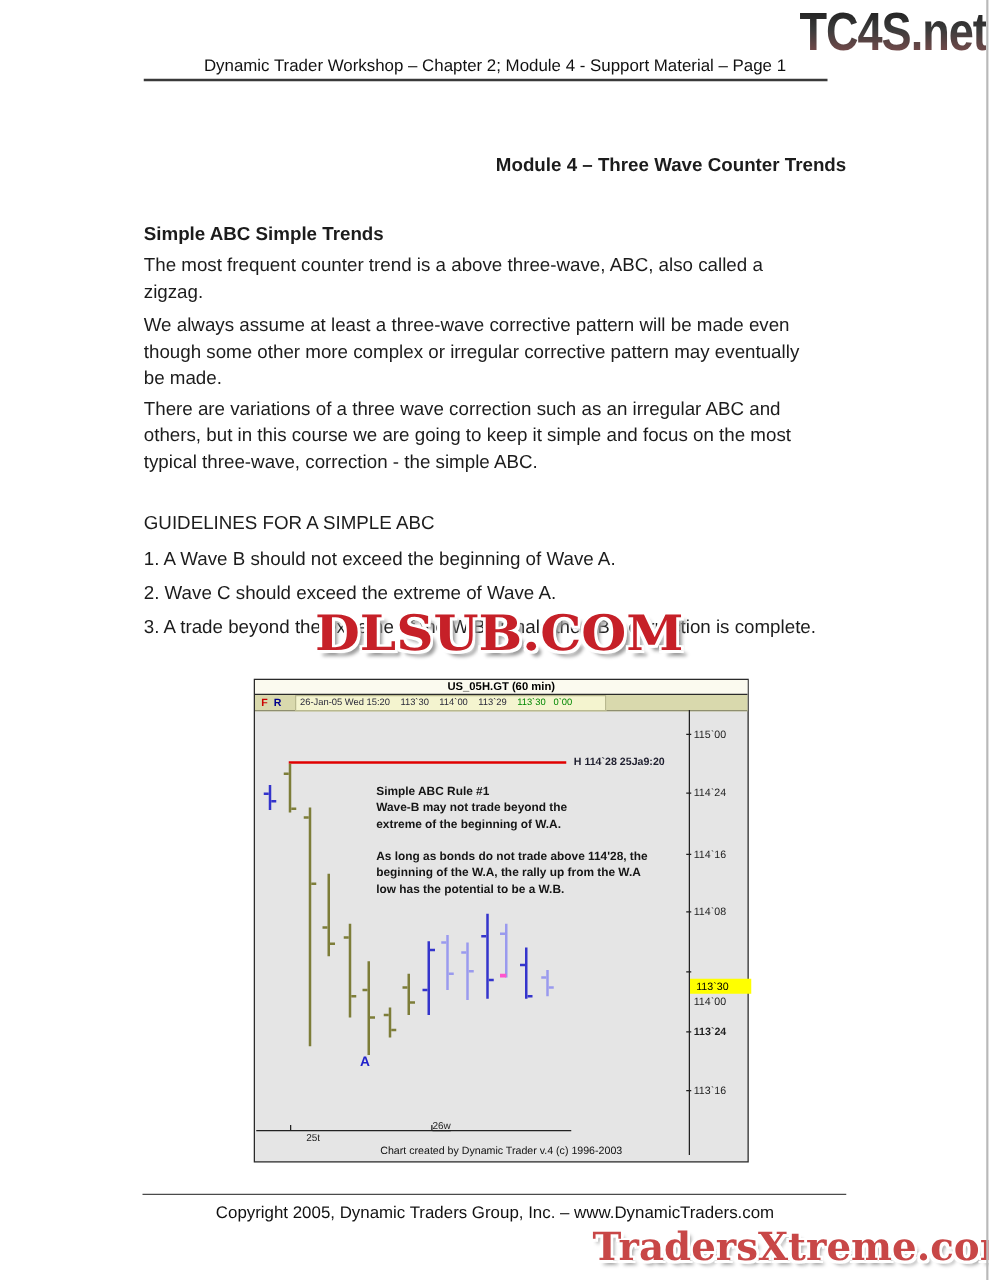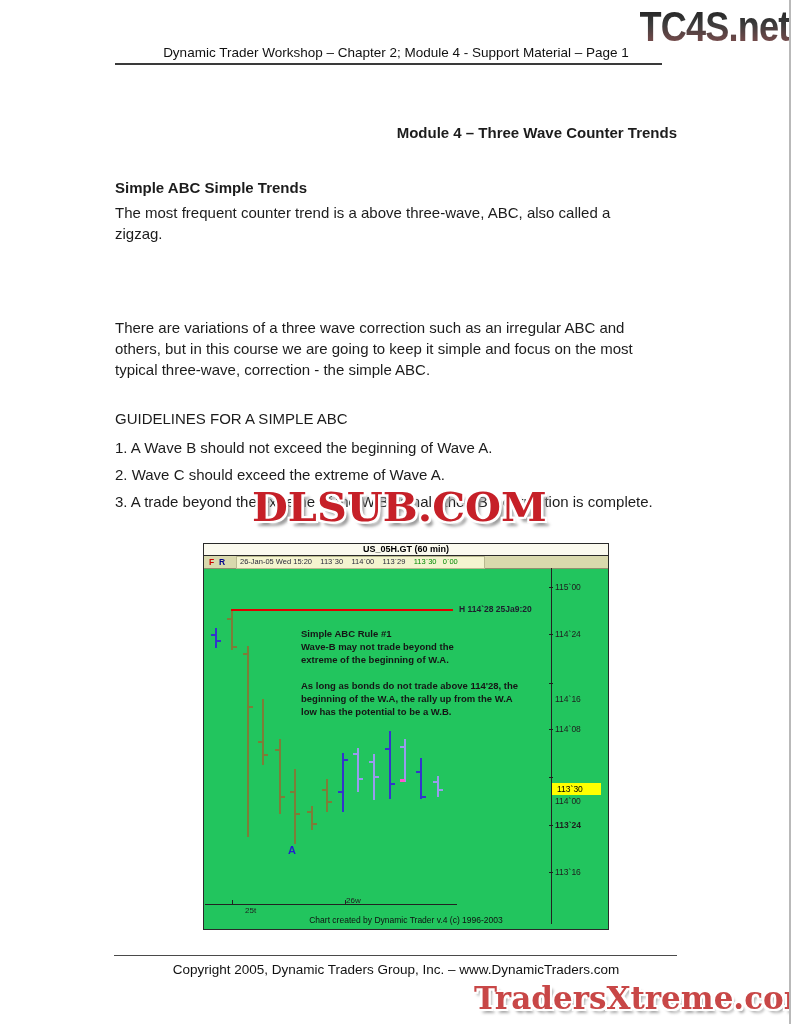--- a/index.html
+++ b/index.html
@@ -24,22 +24,22 @@
         text-shadow:-2px -2px 0 #fff,2px -2px 0 #fff,-2px 2px 0 #fff,2px 2px 0 #fff,
                     -2px 0 0 #fff,2px 0 0 #fff,0 -2px 0 #fff,0 2px 0 #fff,4px 5px 3px #9a9a9a;}
   .stamp-tx{position:absolute;left:474px;top:980px;font-family:"DejaVu Serif",serif;
         font-weight:bold;font-size:31px;color:#c84747;letter-spacing:0px;
         text-shadow:-2px -2px 0 #fff,2px -2px 0 #fff,-2px 2px 0 #fff,2px 2px 0 #fff,
                     -2px 0 0 #fff,2px 0 0 #fff,0 -2px 0 #fff,0 2px 0 #fff,3px 4px 3px #a5a5a5;}
   
   .ftr-rule{position:absolute;top:955px;left:114px;width:563px;height:1px;background:#4a4a4a;}
   .ftr{position:absolute;top:962px;left:115px;width:562px;text-align:center;font-size:13.5px;color:#111;}
   
-  .chart{position:absolute;left:203px;top:543px;width:394px;height:385px;background:#22c55e;
-         border:1px solid #2a2a2a;font-family:"Liberation Sans",sans-serif;padding-left:10px;}
+  .chart{position:absolute;left:203px;top:543px;width:394px;height:385px;background:#e5e5e5;
+         border:1px solid #2a2a2a;font-family:"Liberation Sans",sans-serif;}
   .chart-title{position:absolute;left:0;top:0;width:100%;height:11px;background:#fbfaef;
          border-bottom:1px solid #2a2a2a;text-align:center;font-size:9px;font-weight:bold;color:#000;line-height:11px;}
   .chart-toolbar{position:absolute;left:0;top:12px;width:100%;height:12px;background:#d9d9ad;border-bottom:1px solid #8f8f6f;}
   .tb-f{position:absolute;left:5px;top:1px;font-size:8.5px;font-weight:bold;color:#cc0000;}
   .tb-r{position:absolute;left:15px;top:1px;font-size:8.5px;font-weight:bold;color:#00008b;}
   .tb-field{position:absolute;left:32px;top:0px;width:244px;height:11px;background:#f4f4cf;
          border:1px solid #b9b98f;font-size:7.5px;line-height:10px;white-space:pre;overflow:hidden;padding-left:3px;}
   .tb-info{color:#2a2a3a;}
   .tb-green{color:#008800;}
   .caption{position:absolute;left:0;top:371px;width:100%;text-align:center;font-size:8.5px;color:#111;}
@@ -64,20 +64,23 @@
   <div class="tc4s">TC4S.net</div>
 
   <div class="hdr">Dynamic Trader Workshop – Chapter 2; Module 4 - Support Material – Page 1</div>
   <div class="hdr-rule"></div>
 
   <div class="abs doc b" style="left:115px;top:122px;width:562px;text-align:right;">Module 4 – Three Wave Counter Trends</div>
   <div class="abs doc b" style="left:115px;top:177px;width:562px;">Simple ABC Simple Trends</div>
 
   <div class="abs doc lines" style="left:115px;top:202px;width:566px;">The most frequent counter trend is a above three-wave, ABC, also called a
 zigzag.</div>
+  <div class="abs doc lines" style="left:115px;top:250px;width:566px;">We always assume at least a three-wave corrective pattern will be made even
+though some other more complex or irregular corrective pattern may eventually
+be made.</div>
   <div class="abs doc lines" style="left:115px;top:317px;width:566px;">There are variations of a three wave correction such as an irregular ABC and
 others, but in this course we are going to keep it simple and focus on the most
 typical three-wave, correction - the simple ABC.</div>
 
   <div class="abs doc" style="left:115px;top:408px;width:566px;">GUIDELINES FOR A SIMPLE ABC</div>
   <div class="abs doc" style="left:115px;top:437px;width:566px;">1. A Wave B should not exceed the beginning of Wave A.</div>
   <div class="abs doc" style="left:115px;top:464px;width:566px;">2. Wave C should exceed the extreme of Wave A.</div>
   <div class="abs doc" style="left:115px;top:491px;width:566px;">3. A trade beyond the extreme of the W.B signals the ABC correction is complete.</div>
 
   <div class="stamp-dlsub">DLSUB.COM</div>
@@ -90,21 +93,21 @@
       <span class="tb-field"><span class="tb-info">26-Jan-05 Wed 15:20    113`30    114`00    113`29    </span><span class="tb-green">113`30   0`00</span></span>
     </div>
     <div id="chart-layer">
         <div class="vline" style="left: 347px; top: 24px; width: 1px; height: 356px; background: rgb(34, 34, 34);"></div>
         <div class="hline" style="left: 1px; top: 360px; width: 252px; height: 1px; background: rgb(34, 34, 34);"></div>
         <div class="ydash" style="left: 345px; top: 43px;"></div>
         <div class="ylab" style="left: 351px; top: 38px;">115`00</div>
         <div class="ydash" style="left: 345px; top: 90px;"></div>
         <div class="ylab" style="left: 351px; top: 85px;">114`24</div>
         <div class="ydash" style="left: 345px; top: 139px;"></div>
-        <div class="ylab" style="left: 351px; top: 134px; margin-top: 16px;">114`16</div>
+        <div class="ylab" style="left: 351px; top: 134px;">114`16</div>
         <div class="ydash" style="left: 345px; top: 185px;"></div>
         <div class="ylab" style="left: 351px; top: 180px;">114`08</div>
         <div class="ydash" style="left: 345px; top: 233px;"></div>
         <div class="ylab" style="left: 351px; top: 228px; margin-top: 24px;">114`00</div>
         <div class="ydash" style="left: 345px; top: 281px;"></div>
         <div class="ylab" style="left: 351px; top: 276px; font-weight: bold;">113`24</div>
         <div class="ydash" style="left: 345px; top: 328px;"></div>
         <div class="ylab" style="left: 351px; top: 323px;">113`16</div>
         <div class="yhl" style="left: 348px; top: 239px; width: 44px; height: 12px;">113`30</div>
         <div class="tickline" style="left: 28px; top: 356px; width: 1px; height: 4px; background: rgb(34, 34, 34);"></div>

